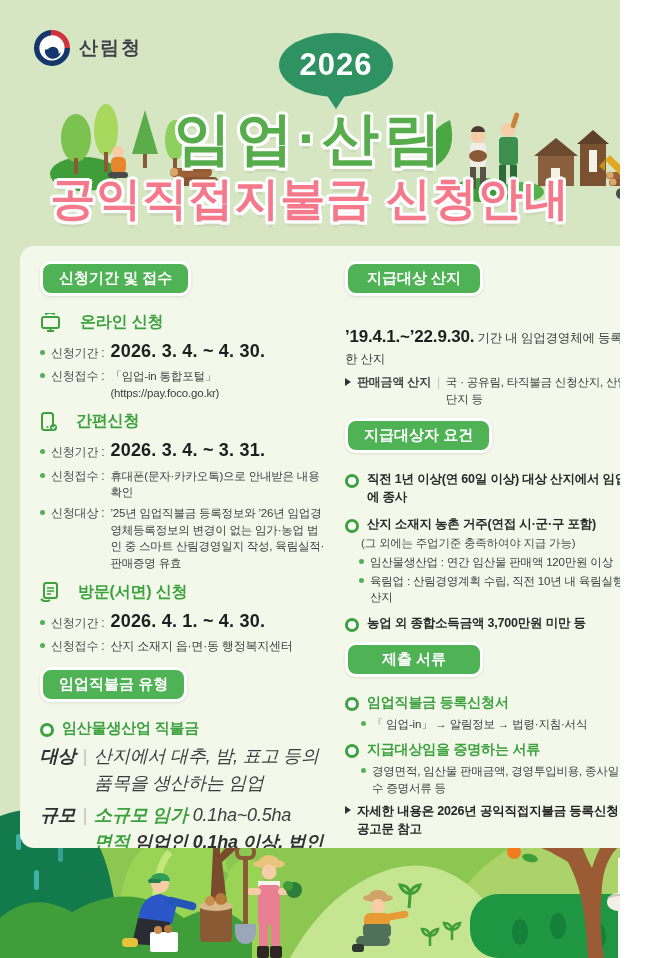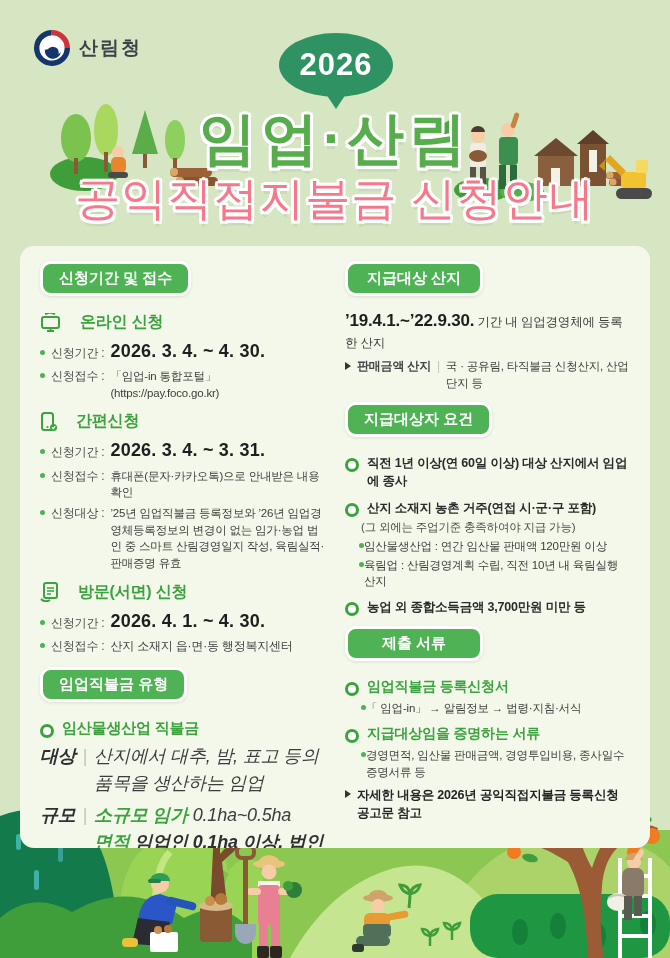--- a/index.html
+++ b/index.html
@@ -1,28 +1,28 @@
 <!DOCTYPE html>
 <html><head>
 <meta charset="utf-8">
 <style>
   html,body{margin:0;padding:0;}
-  .poster{position:relative;width:670px;height:958px;background:#d6e5c2;overflow:hidden;
+  .poster{position:relative;width:620px;height:958px;background:#d6e5c2;overflow:hidden;
           font-family:"Liberation Sans","DejaVu Sans",sans-serif;color:#3c3c3c;}
   
   .logo-row{position:absolute;top:30px;left:34px;display:flex;align-items:center;gap:9px;z-index:4;}
   .logo-text{font-size:19px;font-weight:700;color:#3c434b;letter-spacing:2px;}
   .year-bubble{position:absolute;top:33px;left:279px;width:114px;height:64px;background:#2e9263;
                border-radius:50%;display:flex;align-items:center;justify-content:center;
                color:#fff;font-size:31px;font-weight:800;z-index:4;letter-spacing:1px;}
   .year-tail{position:absolute;top:94px;left:326px;width:0;height:0;border-left:10px solid transparent;
              border-right:10px solid transparent;border-top:15px solid #2e9263;z-index:4;}
   .title1{position:absolute;top:101px;left:0;width:100%;text-align:center;font-size:57px;font-weight:900;
           color:#57ac4c;letter-spacing:5px;z-index:3;}
-  .title2{position:absolute;top:169px;left:0;width:100%;text-align:center;font-size:45px;font-weight:400;
+  .title2{position:absolute;top:169px;left:0;width:100%;text-align:center;font-size:45px;font-weight:700;
           color:#f5798b;letter-spacing:1px;z-index:3;}
   .outline{text-shadow:3px 0 0 #fff,-3px 0 0 #fff,0 3px 0 #fff,0 -3px 0 #fff,
            2.5px 2.5px 0 #fff,-2.5px 2.5px 0 #fff,2.5px -2.5px 0 #fff,-2.5px -2.5px 0 #fff,0 6px 0 rgba(0,0,0,0.05);}
   .deco{position:absolute;z-index:2;}
   
   .panel{position:absolute;left:20px;top:246px;width:630px;height:602px;background:#f4f8eb;border-radius:14px;
          z-index:5;box-sizing:border-box;padding:15px 20px;display:flex;gap:20px;overflow:hidden;}
   .col{flex:1;min-width:0;letter-spacing:-0.2px;}
   .badge{display:inline-block;background:#4fb254;color:#fff;font-weight:800;font-size:15px;
          padding:5px 16px;border-radius:11px;border:3px solid #fff;box-shadow:0 1px 3px rgba(60,90,40,.15);
@@ -35,30 +35,30 @@
   .date{font-size:18px;font-weight:800;color:#1e1e1e;letter-spacing:0.2px;}
   .val{color:#3c3c3c;min-width:0;}
   .small{font-size:11.5px;}
   .trow{display:flex;gap:7px;font-size:18px;margin:5px 0;line-height:1.5;font-style:italic;}
   .tlbl{font-weight:800;color:#2f2f2f;flex:none;}
   .sep{color:#c2c2c2;flex:none;}
   .green{color:#3ba23e;font-weight:700;}
   .bold{font-weight:700;color:#2f2f2f;}
   .ring{width:8px;height:8px;border:3px solid #3ba23e;border-radius:50%;background:#fff;flex:none;margin-top:4px;}
   .item{display:flex;gap:8px;font-size:12.5px;font-weight:700;color:#2a2a2a;margin:9px 0 3px;line-height:1.45;}
-  .gtitle{display:flex;gap:8px;font-size:14px;font-weight:800;color:#3ba23e;margin:9px 0 4px;align-items:flex-end;}
+  .gtitle{display:flex;gap:8px;font-size:14px;font-weight:800;color:#3ba23e;margin:9px 0 4px;align-items:center;}
   .gtitle .ring{margin-top:2px;}
   .note{font-size:11.5px;color:#4a4a4a;margin:1px 0 2px 16px;}
-  .sub{display:flex;font-size:11.5px;margin:3px 0 3px 14px;line-height:1.4;}
+  .sub{display:flex;gap:6px;font-size:11.5px;margin:3px 0 3px 14px;line-height:1.4;}
   .tri{width:0;height:0;border-top:4px solid transparent;border-bottom:4px solid transparent;
        border-left:6px solid #333;flex:none;margin-top:4px;}
   .trirow{display:flex;gap:6px;font-size:12px;margin:6px 0;line-height:1.45;}
   .trirow.bold-t{font-weight:800;color:#232323;}
   .bigdate{font-size:17px;font-weight:800;color:#1e1e1e;}
-  .landline{font-size:12.5px;margin:4px 0 6px;line-height:1.5;}
+  .landline{font-size:12.5px;margin:20px 0 6px;line-height:1.5;}
   .footer-art{position:absolute;left:0;bottom:0;z-index:1;} .mt10{margin-top:10px;} .mt12{margin-top:12px;}
 </style>
 </head>
 <body>
 
 <div class="poster">
 
   <div class="logo-row">
     <svg width="36" height="36" viewBox="0 0 40 40">
       <circle cx="20" cy="20" r="17" fill="#ffffff"></circle>

